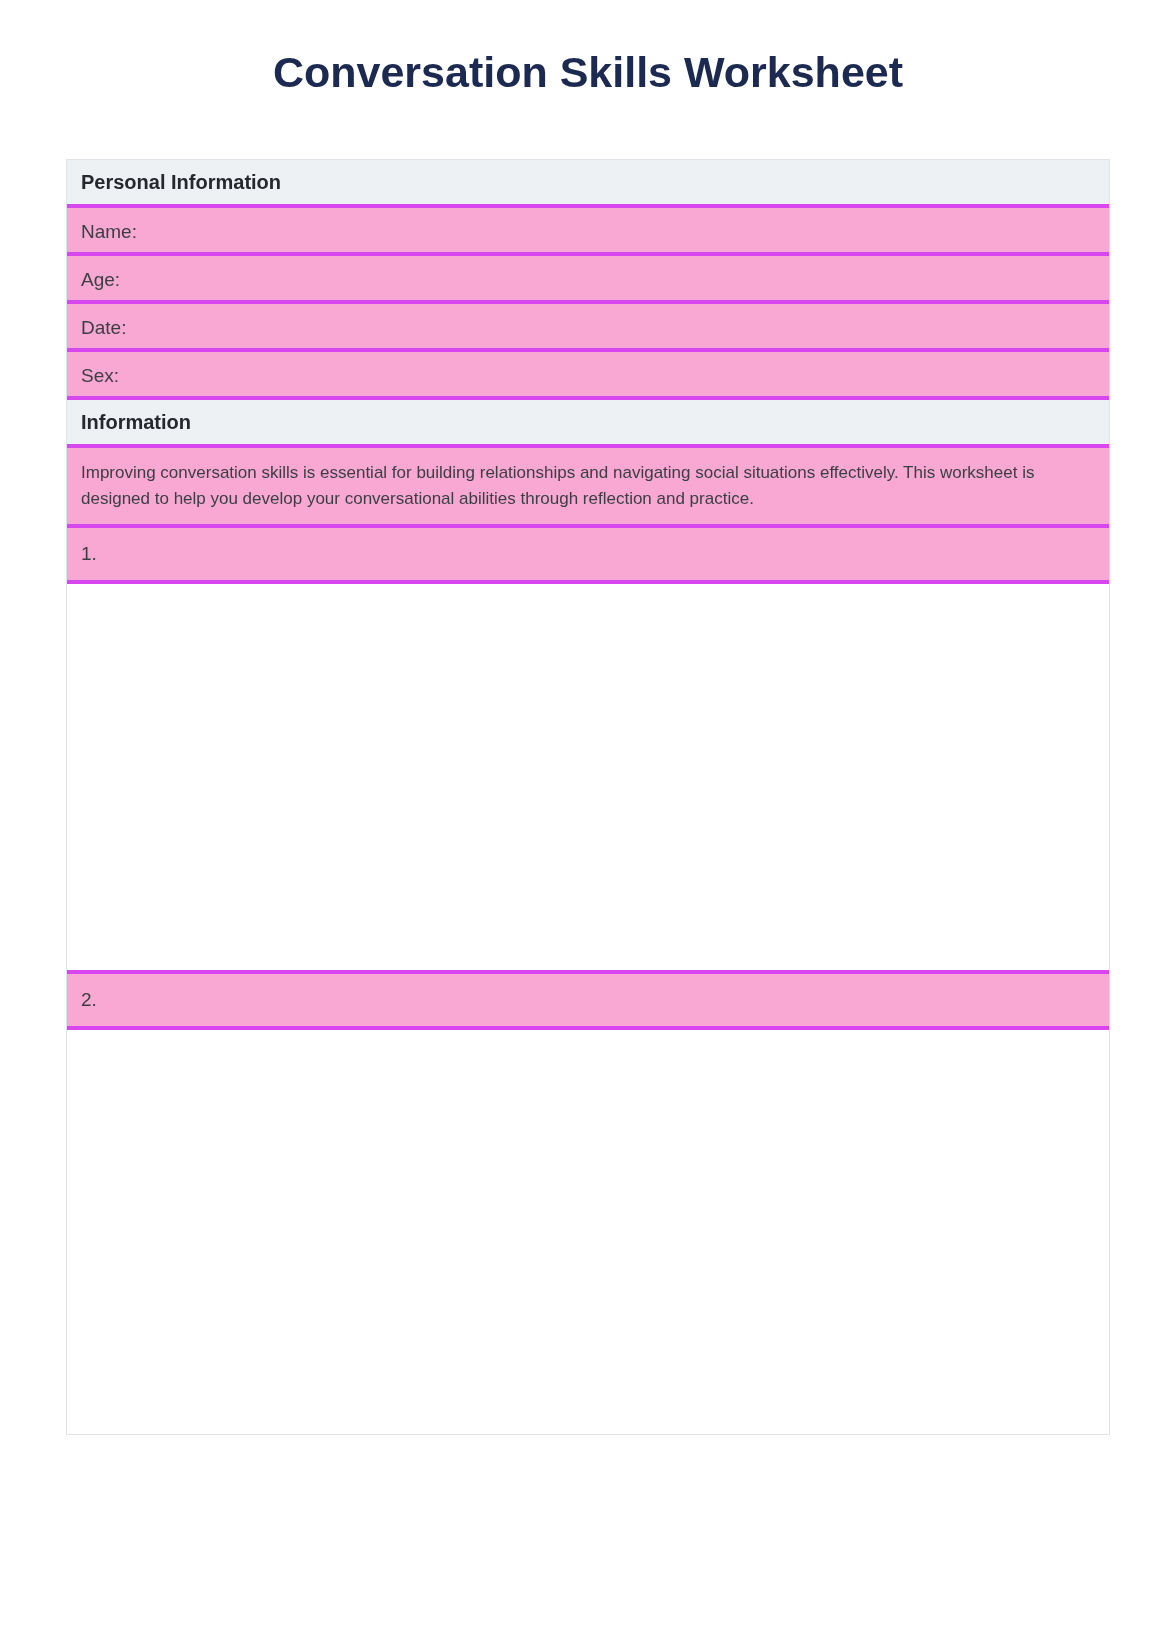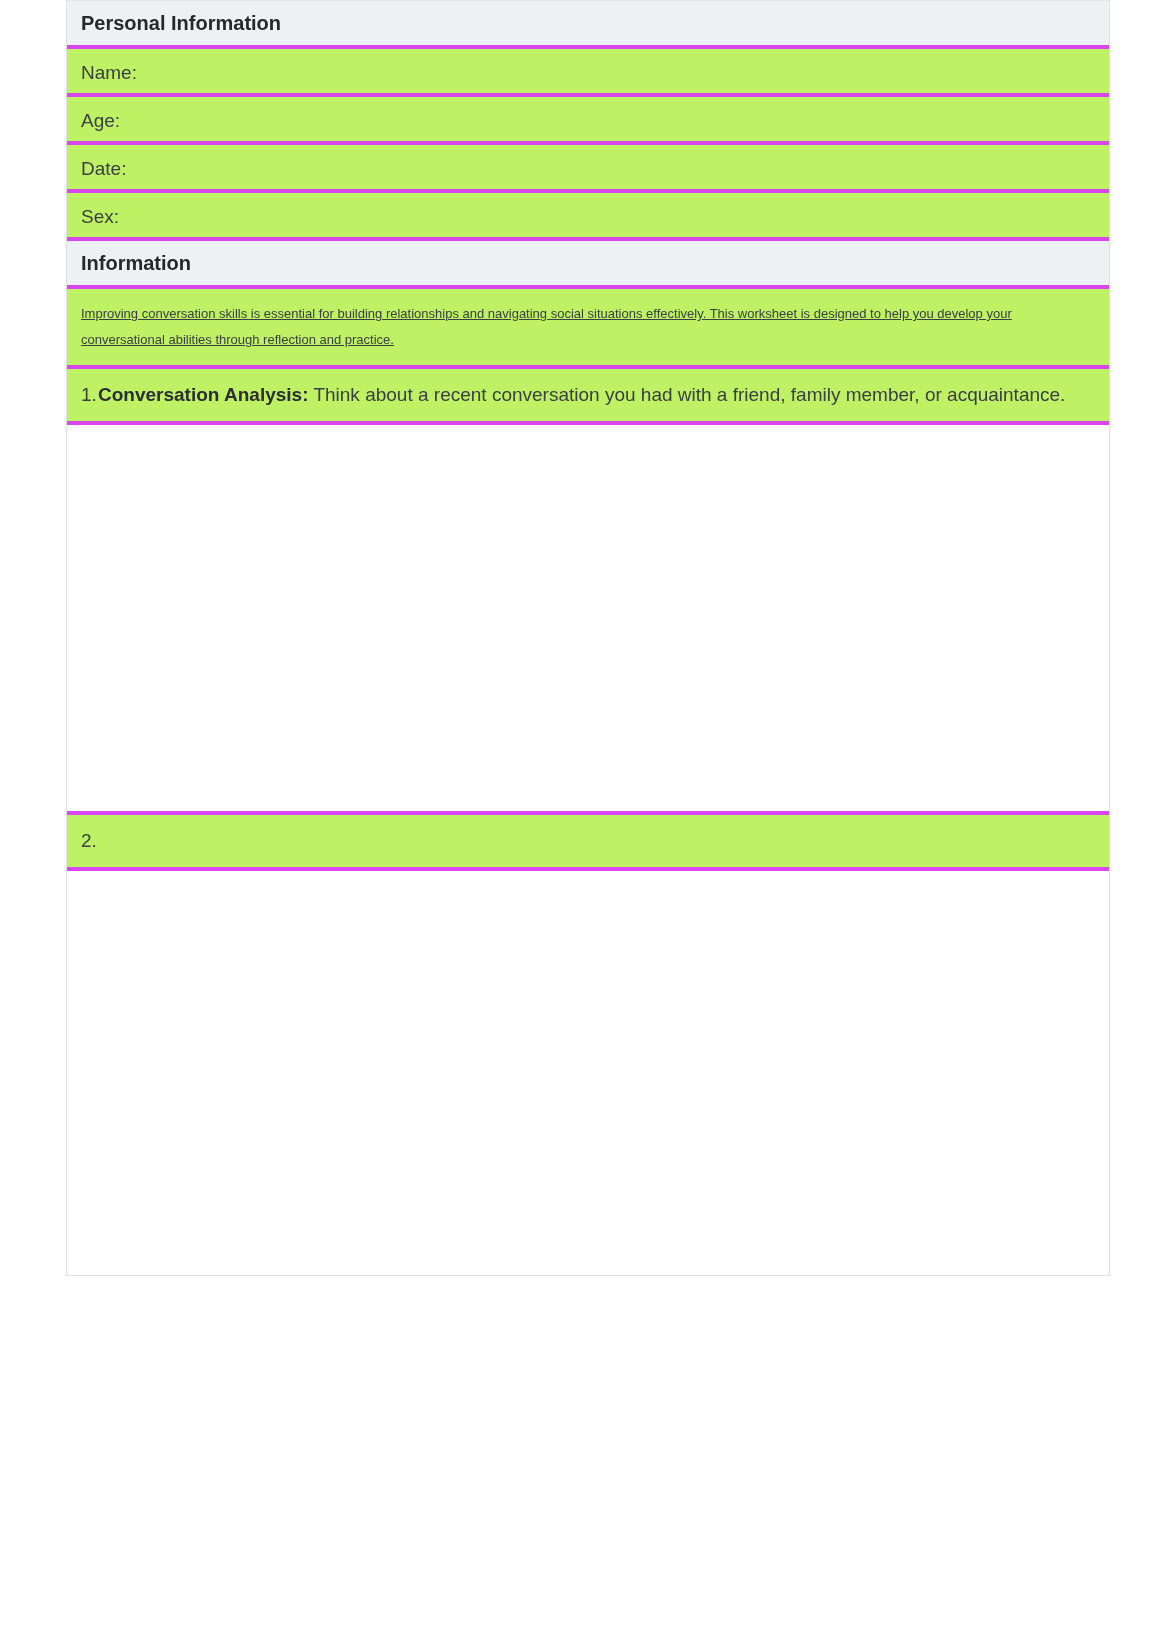--- a/index.html
+++ b/index.html
@@ -20,21 +20,21 @@
     line-height: 48px;
     font-weight: 700;
     color: #1c2a52;
     letter-spacing: 0px;
   }
 
   .worksheet-table {
     width: 1044px;
     margin: 0 auto;
     border: 1px solid #dfe2e6;
-    background: #bef264;
+    background: #f9a8d4;
   }
   .row { border-top: 4px solid #d946ef; }
   .row:first-child { border-top: none; }
 
   .section-header {
     background: #eef1f4;
     padding: 10px 14px;
     font-size: 20px;
     line-height: 24px;
     font-weight: 700;
@@ -44,24 +44,23 @@
   .field-row {
     padding: 11px 14px;
     font-size: 19px;
     line-height: 26px;
     color: #3b3e43;
     height: 48px;
   }
 
   .text-row {
     padding: 12px 14px;
-    font-size: 13px;
+    font-size: 17px;
     line-height: 26px;
     color: #3b3e43;
-    text-decoration: underline;
   }
 
   .item-row {
     padding: 13px 14px;
     display: flex;
     align-items: flex-start;
     font-size: 19px;
     line-height: 26px;
     color: #3b3e43;
   }
@@ -71,20 +70,21 @@
 
   .answer-row { background: #fff; }
   .answer-1 { height: 390px; }
   .answer-2 { height: 408px; }
 </style>
 </head>
 <body>
 
 <div class="sheet">
 
+  <h1 class="page-title">Conversation Skills Worksheet</h1>
 
   <div class="worksheet-table">
 
     <div class="row section-header">Personal Information</div>
 
     <div class="row field-row">
       <span>Name:</span>
     </div>
     <div class="row field-row">
       <span>Age:</span>
@@ -96,24 +96,20 @@
       <span>Sex:</span>
     </div>
 
     <div class="row section-header">Information</div>
 
     <div class="row text-row">Improving conversation skills is essential for building relationships and navigating social situations effectively. This worksheet is designed to help you develop your conversational abilities through reflection and practice.</div>
 
 
     <div class="row item-row">
       <span class="item-number">1.</span>
-      <span class="item-text">
-        <span class="bold">Conversation Analysis:</span>
-        <span>Think about a recent conversation you had with a friend, family member, or acquaintance.</span>
-      </span>
     </div>
 
     <div class="row answer-row answer-1"></div>
 
     <div class="row item-row">
       <span class="item-number">2.</span>
     </div>
 
     <div class="row answer-row answer-2"></div>
 

